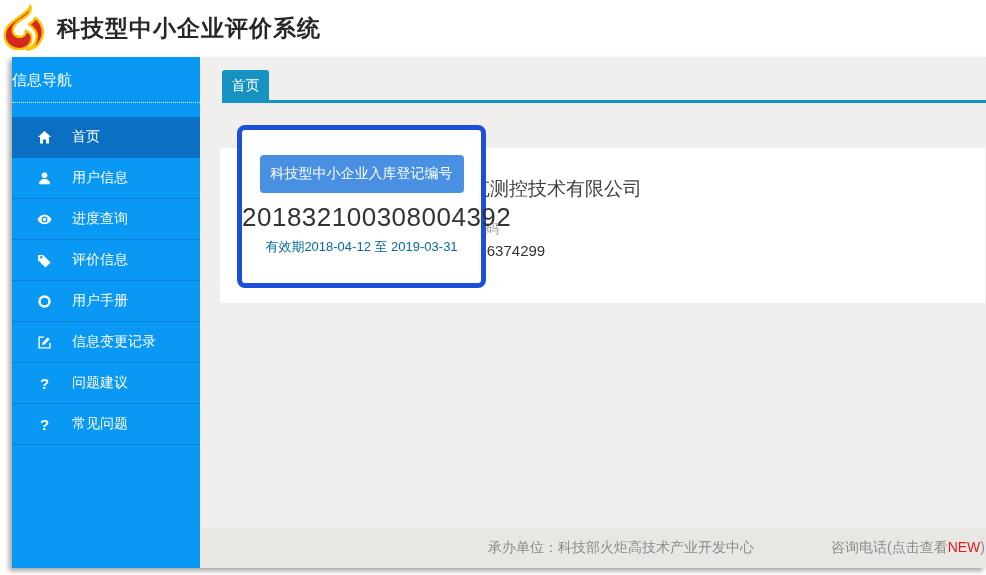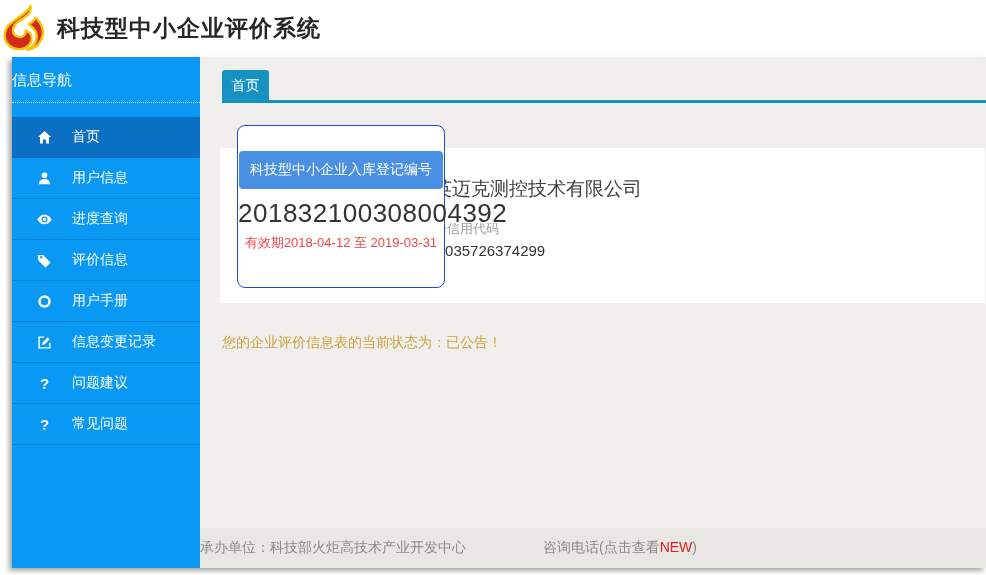--- a/index.html
+++ b/index.html
@@ -65,34 +65,34 @@
     position:absolute; left:22px; right:0; top:43px; height:3px;
     background:#1592c2;
   }
 
   .panel {
     position:absolute; left:20px; right:1px; top:91px; height:155px;
     background:#ffffff;
   }
 
   .reg-card {
-    position:absolute; left:37px; top:68px; width:208px; height:163px;
-    background:#ffffff; border:1px solid #1d4ed8; border-radius:8px;
+    position:absolute; left:37px; top:68px; width:249px; height:163px;
+    background:#ffffff; border:5px solid #1d4ed8; border-radius:8px;
     z-index:2; text-align:center;
   }
   .reg-badge {
     margin:25px auto 0; width:204px; height:38px;
     background:#4a90e2; border-radius:4px; color:#ffffff;
     font-size:14px; display:flex; align-items:center; justify-content:center;
     cursor:pointer;
   }
   .reg-number {
     margin-top:9px; font-size:26px; color:#333333; letter-spacing:0.5px;text-align:center;
   }
-  .reg-validity { margin-top:5px; font-size:13px; color:#ef4444; }
+  .reg-validity { margin-top:5px; font-size:13px; color:#0369a1; }
 
   .company-name {
     position:absolute; left:195px; top:119px;
     font-size:19px; color:#3f3f3f;
   }
   .credit-label {
     position:absolute; left:195px; top:163px;
     font-size:13px; color:#9b9b9b;
   }
   .credit-code {
@@ -103,21 +103,21 @@
   .status-line {
     position:absolute; left:22px; top:277px;
     font-size:14px; color:#cfa139;
   }
 
   .main-footer {
     position:absolute; left:0; right:0; bottom:0; height:40px;
     background:#e9e7e4;
     display:flex; align-items:center;
     font-size:14px; color:#8a8a8a;
-    gap:45px; white-space:nowrap;
+    padding-left:288px; gap:45px; white-space:nowrap;
   }
   .phone-link { cursor:pointer; color:#8a8a8a;margin-left:32px; }
   .new-flag { color:#e51c1c; }
 </style>
 </head>
 <body>
 
 <div class="header">
   <svg class="logo" viewBox="0 0 60 64">
     <g stroke="#f6c400" stroke-width="3" fill="#d5281e" stroke-linejoin="round">
@@ -218,21 +218,20 @@
     <div class="reg-card">
       <div class="reg-badge">科技型中小企业入库登记编号</div>
       <div class="reg-number">201832100308004392</div>
       <div class="reg-validity">有效期2018-04-12 至 2019-03-31</div>
     </div>
 
     <div class="company-name">扬州英迈克测控技术有限公司</div>
     <div class="credit-label">统一社会信用代码</div>
     <div class="credit-code">913210035726374299</div>
 
-    <div class="status-line">您的企业评价信息表的当前状态为：已公告！</div>
 
     <div class="main-footer">
       <span>承办单位：科技部火炬高技术产业开发中心</span>
       <span class="phone-link"><span>咨询电话(点击查看</span><span class="new-flag">NEW</span><span>)</span></span>
     </div>
 
   </div>
 </div>
 
 </body></html>

